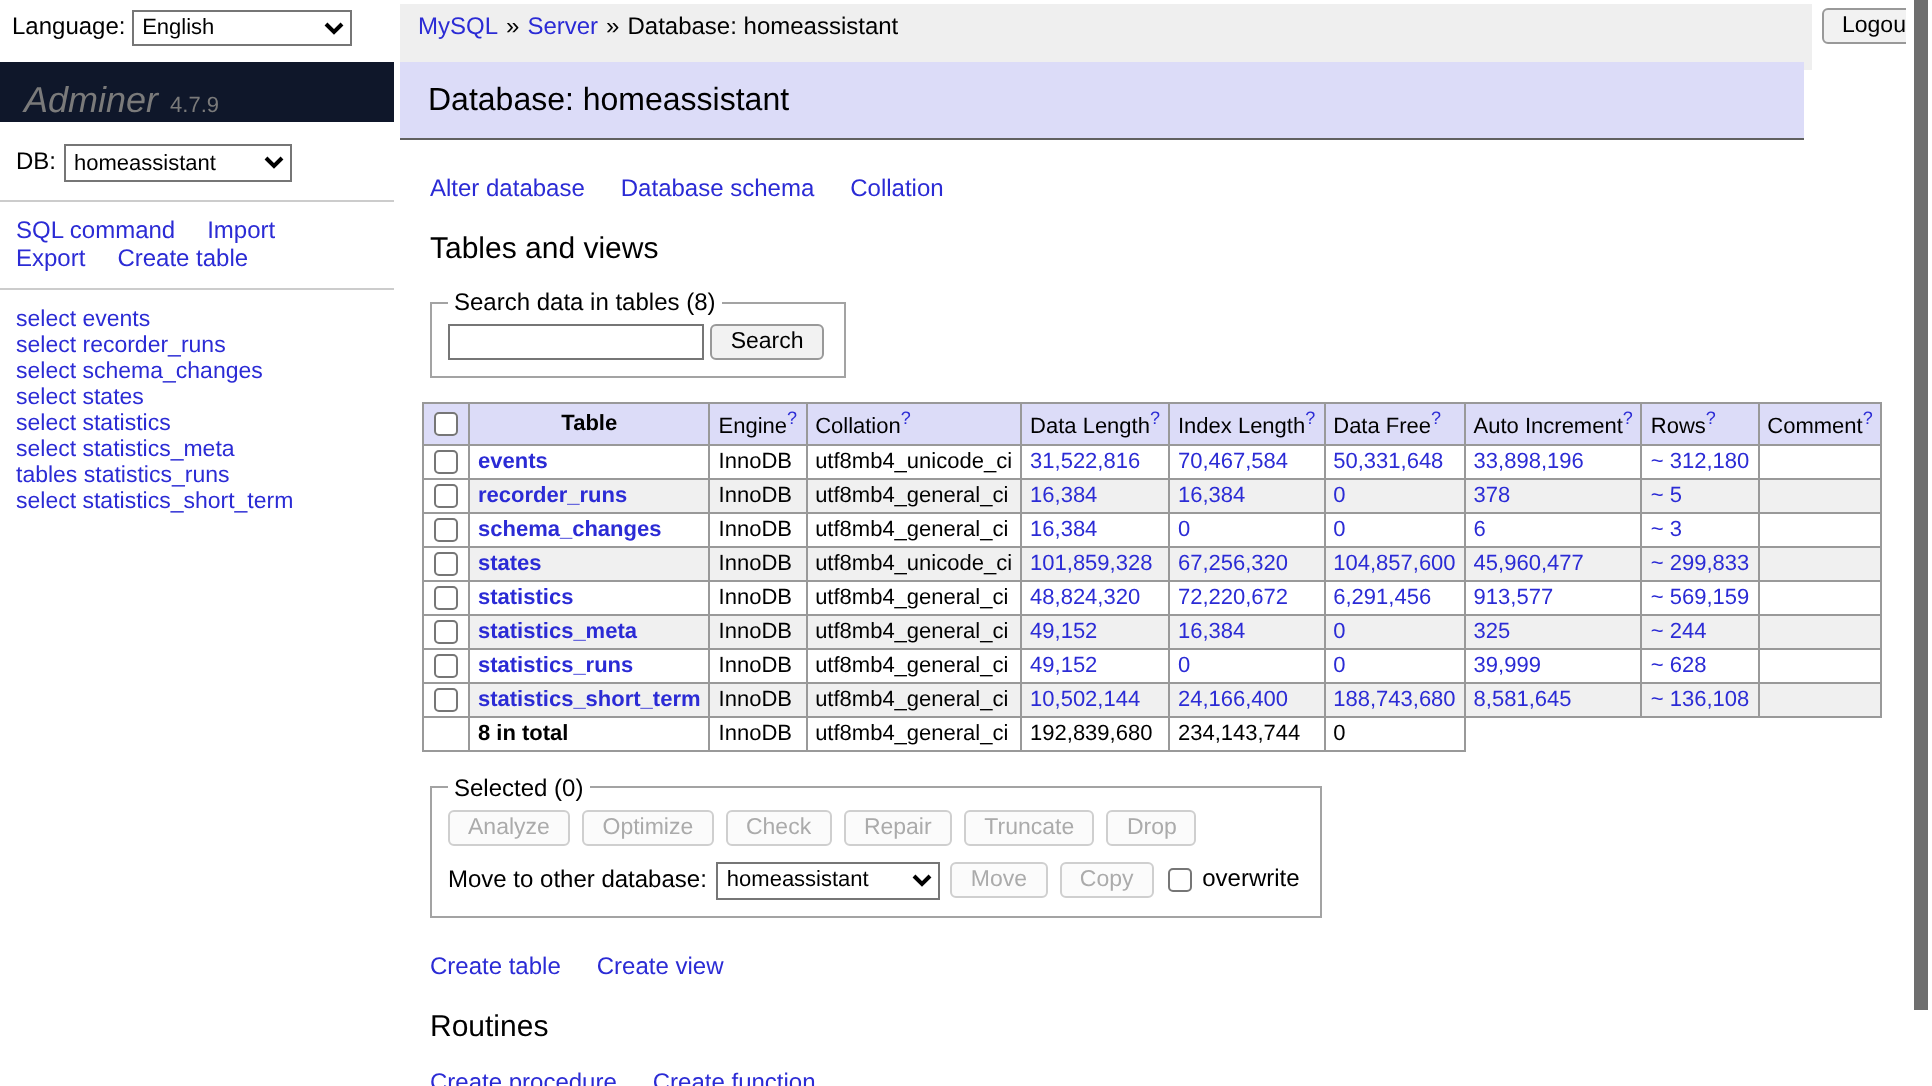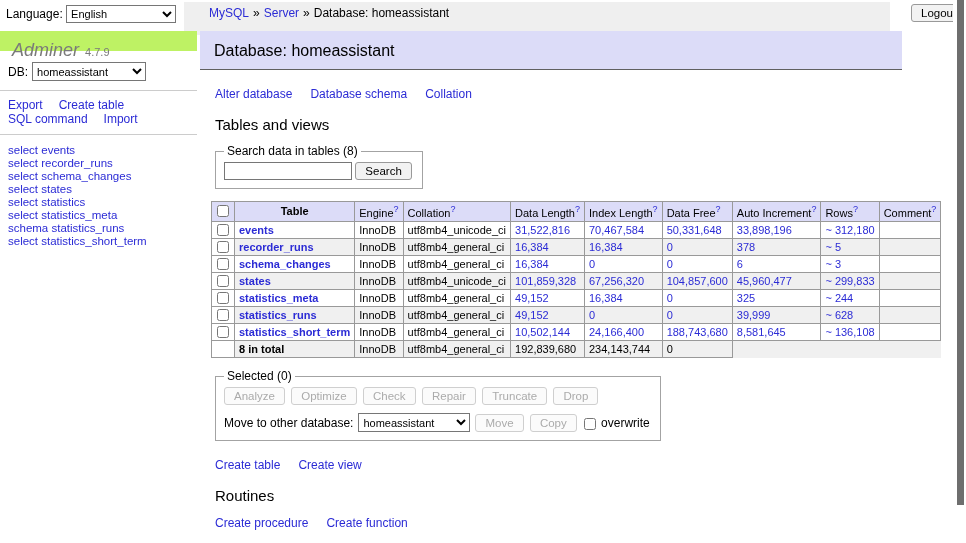--- a/index.html
+++ b/index.html
@@ -8,36 +8,36 @@
     width:966px; height:543px; overflow:hidden; position:relative;
     background:#fff; color:#000;
     font-family:"Liberation Sans", sans-serif; font-size:12px;
   }
   a { color:#2b2bd5; text-decoration:none; cursor:pointer; }
 
   
   .lang { position:absolute; left:6px; top:5px; }
   .lang select { width:110px; height:18px; font-size:11px; border:1px solid #767676; background:#fff; }
   .breadcrumb {
-    position:absolute; left:184px; top:2px; width:706px; height:33px;
-    background:#efefef; line-height:23px; padding-left:25px; white-space:nowrap;
+    position:absolute; left:200px; top:2px; width:706px; height:33px;
+    background:#efefef; line-height:23px; padding-left:9px; white-space:nowrap;
   }
   .breadcrumb .sep { color:#000; margin:0 4px; }
   .logout-wrap { position:absolute; left:911px; top:4px; }
   button.btn {
     font-family:"Liberation Sans", sans-serif; font-size:11.5px;
     background:#f2f2f2; border:1px solid #999; border-radius:3px;
     padding:2px 9px; color:#000; cursor:pointer;
   }
   button.btn:disabled { color:#ababab; border-color:#cfcfcf; background:#fbfbfb;text-align:center; }
 
   
   .sidebar { position:absolute; left:0; top:31px; width:197px; }
   .logo {
-    height:20px; background:#bef264; line-height:38px; padding-left:12px;
+    height:30px; background:#0f172a; line-height:38px; padding-left:12px;
     white-space:nowrap;
   }
   .logo .name { font-style:italic; font-size:18px; color:#7a7a7a; }
   .logo .ver { font-size:11px; color:#7a7a7a; margin-left:6px; }
   .dbrow { margin:11px 0 9px 8px; }
   .dbrow select { width:114px; height:19px; font-size:11px; border:1px solid #767676; background:#fff; margin-left:4px; }
   .hrline { border-top:1px solid #ccc; }
   .menu-links { padding:7px 8px 8px 8px; line-height:14px; }
   .menu-links a { margin-right:16px; }
   .table-links { padding:9px 8px; }
@@ -104,32 +104,32 @@
 
 <div class="sidebar">
   <div class="logo">
     <span class="name">Adminer</span><span class="ver">4.7.9</span>
   </div>
   <div class="dbrow">
     <span>DB:</span><select><option>homeassistant</option></select>
   </div>
   <div class="hrline"></div>
   <div class="menu-links">
+    <div><a href="#">SQL command</a><a href="#">Import</a></div>
     <div><a href="#">Export</a><a href="#">Create table</a></div>
-    <div><a href="#">SQL command</a><a href="#">Import</a></div>
   </div>
   <div class="hrline"></div>
   <div class="table-links">
     <a href="#">select events</a>
     <a href="#">select recorder_runs</a>
     <a href="#">select schema_changes</a>
     <a href="#">select states</a>
     <a href="#">select statistics</a>
     <a href="#">select statistics_meta</a>
-    <a href="#">schema statistics_runs</a>
+    <a href="#">tables statistics_runs</a>
     <a href="#">select statistics_short_term</a>
   </div>
 </div>
 
 <div class="main">
   <h2 class="pagetitle">Database: homeassistant</h2>
 
   <p class="linkrow">
     <a href="#">Alter database</a><a href="#">Database schema</a><a href="#">Collation</a>
   </p>
@@ -209,20 +209,32 @@
       <tr>
         <td class="c"><input type="checkbox" style=""></td>
         <th class="tn"><a href="#">states</a></th>
         <td>InnoDB</td>
         <td>utf8mb4_unicode_ci</td>
         <td class="n"><a href="#">101,859,328</a></td>
         <td class="n"><a href="#">67,256,320</a></td>
         <td class="n"><a href="#">104,857,600</a></td>
         <td class="n"><a href="#">45,960,477</a></td>
         <td class="n"><a href="#">~ 299,833</a></td>
+        <td></td>
+      </tr>
+      <tr>
+        <td class="c"><input type="checkbox" style=""></td>
+        <th class="tn"><a href="#">statistics</a></th>
+        <td>InnoDB</td>
+        <td>utf8mb4_general_ci</td>
+        <td class="n"><a href="#">48,824,320</a></td>
+        <td class="n"><a href="#">72,220,672</a></td>
+        <td class="n"><a href="#">6,291,456</a></td>
+        <td class="n"><a href="#">913,577</a></td>
+        <td class="n"><a href="#">~ 569,159</a></td>
         <td></td>
       </tr>
       <tr>
         <td class="c"><input type="checkbox" style=""></td>
         <th class="tn"><a href="#">statistics_meta</a></th>
         <td>InnoDB</td>
         <td>utf8mb4_general_ci</td>
         <td class="n"><a href="#">49,152</a></td>
         <td class="n"><a href="#">16,384</a></td>
         <td class="n"><a href="#">0</a></td>

